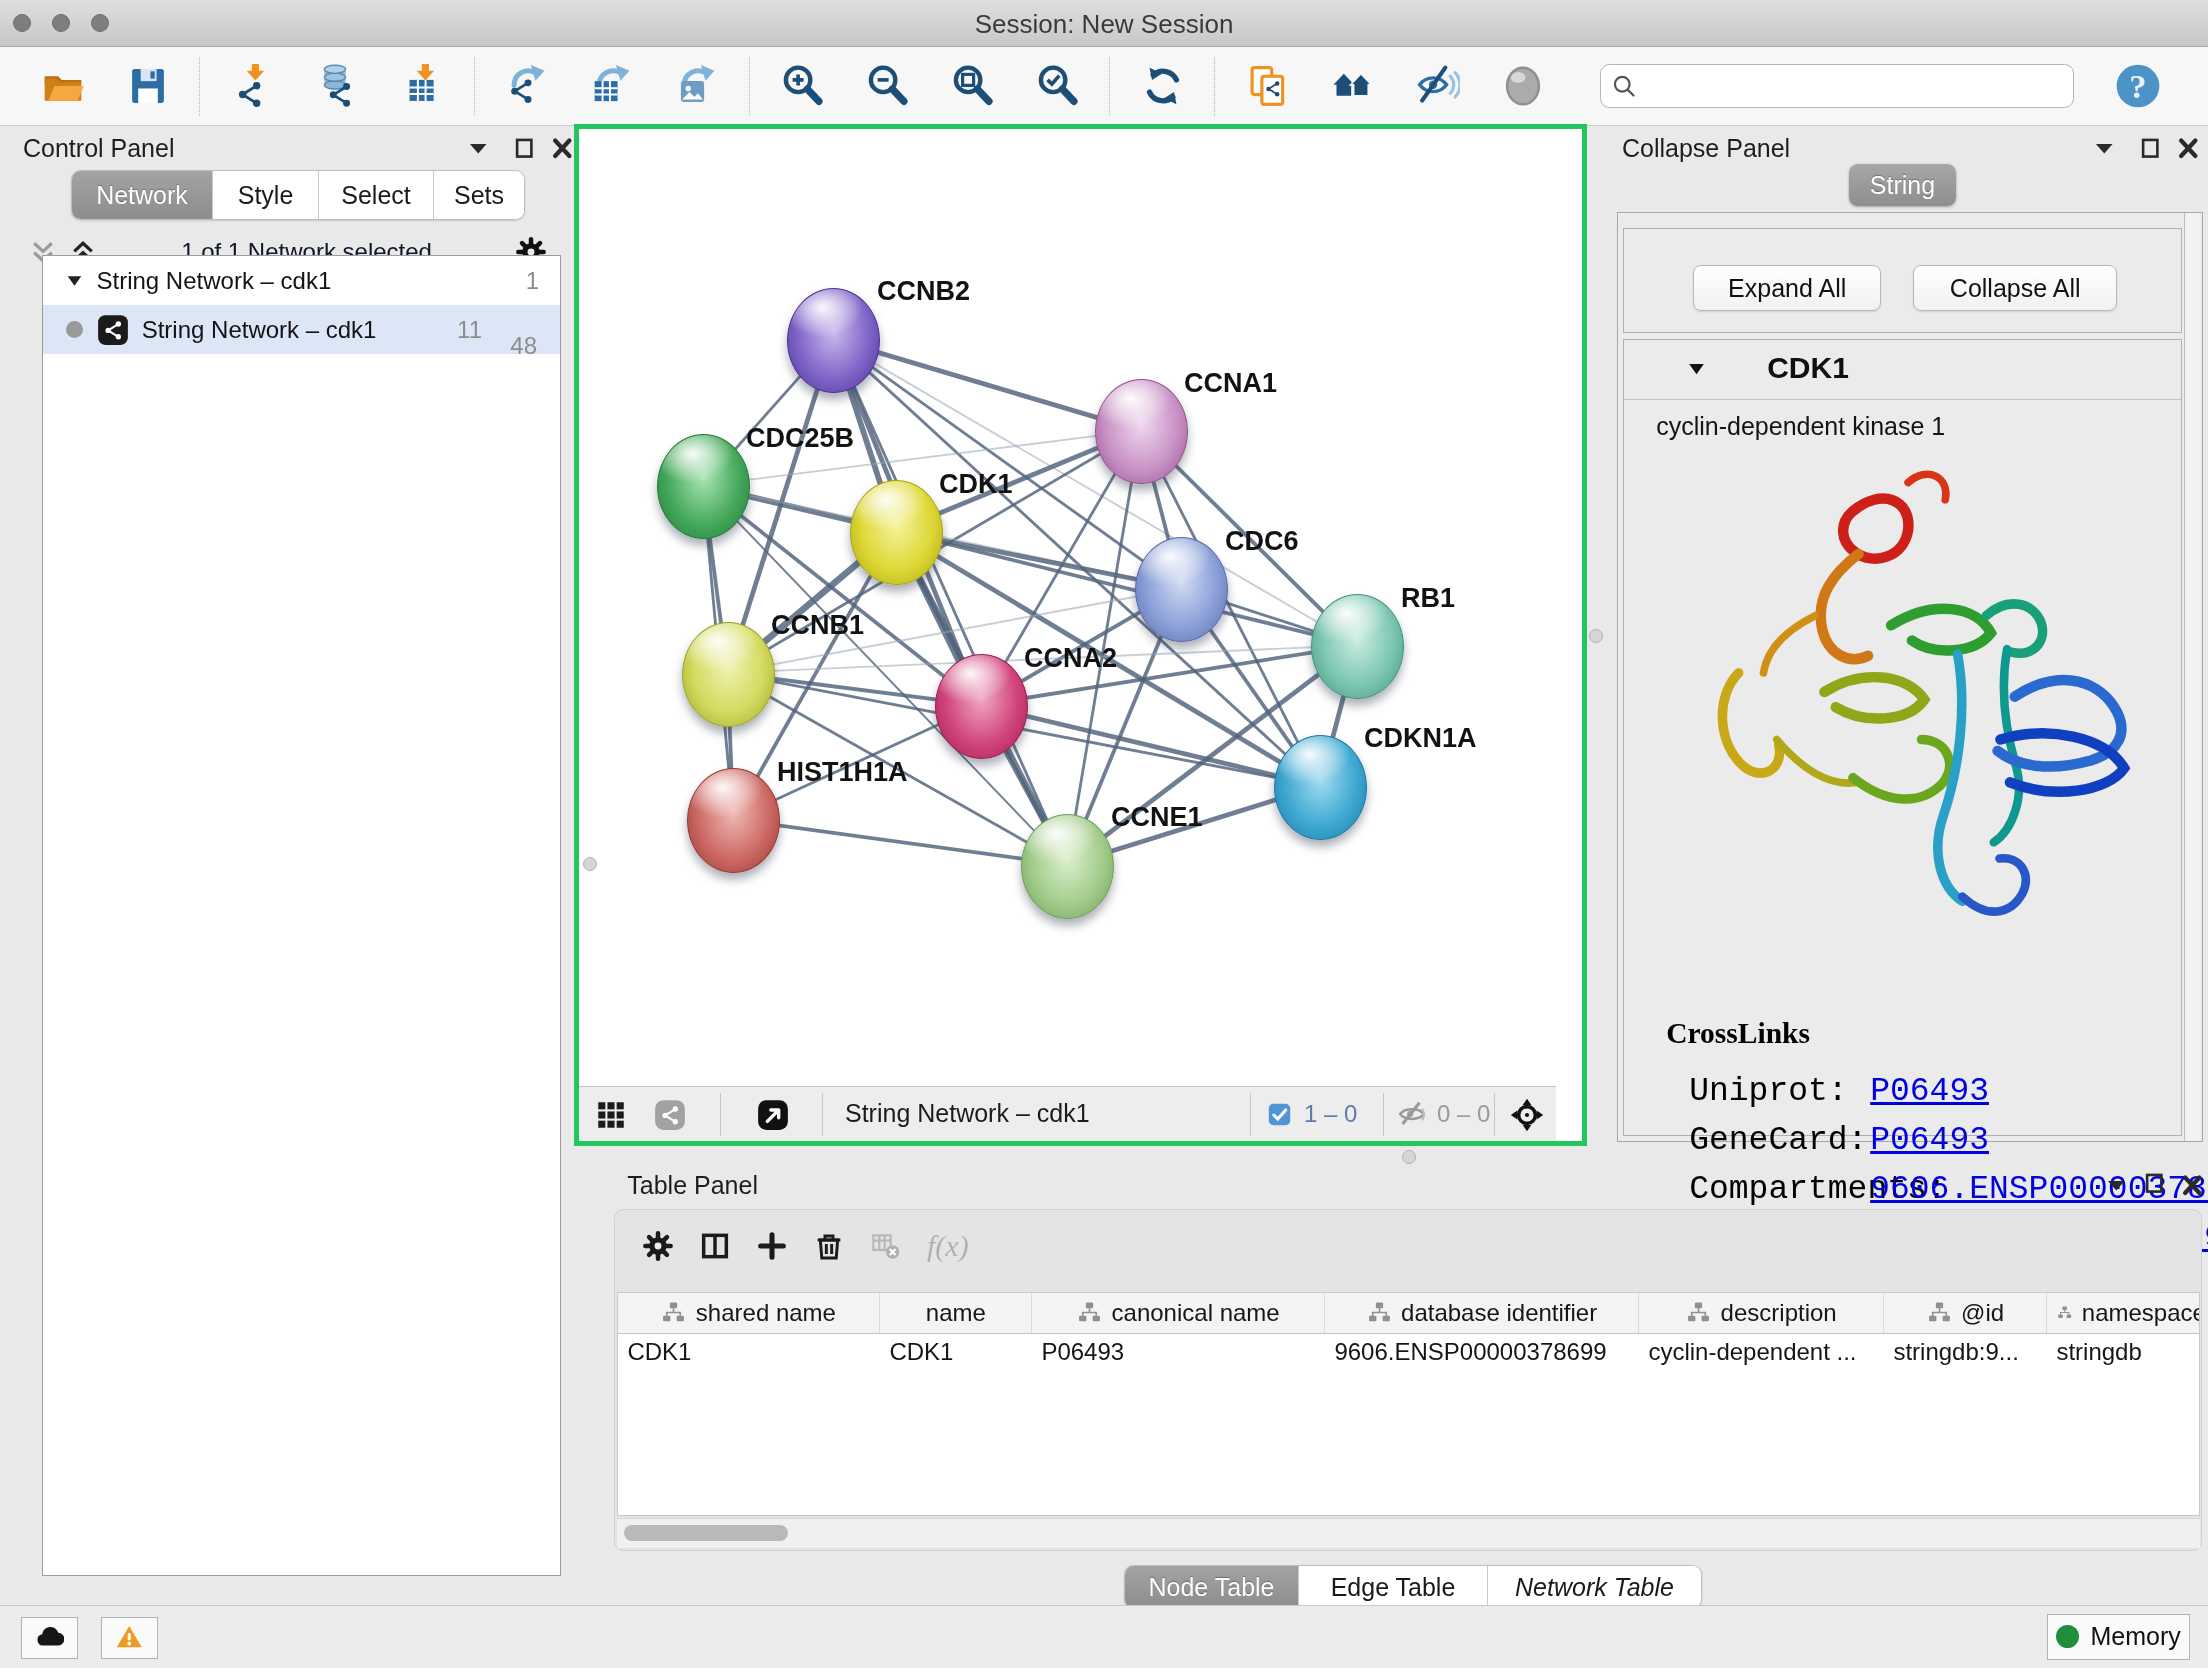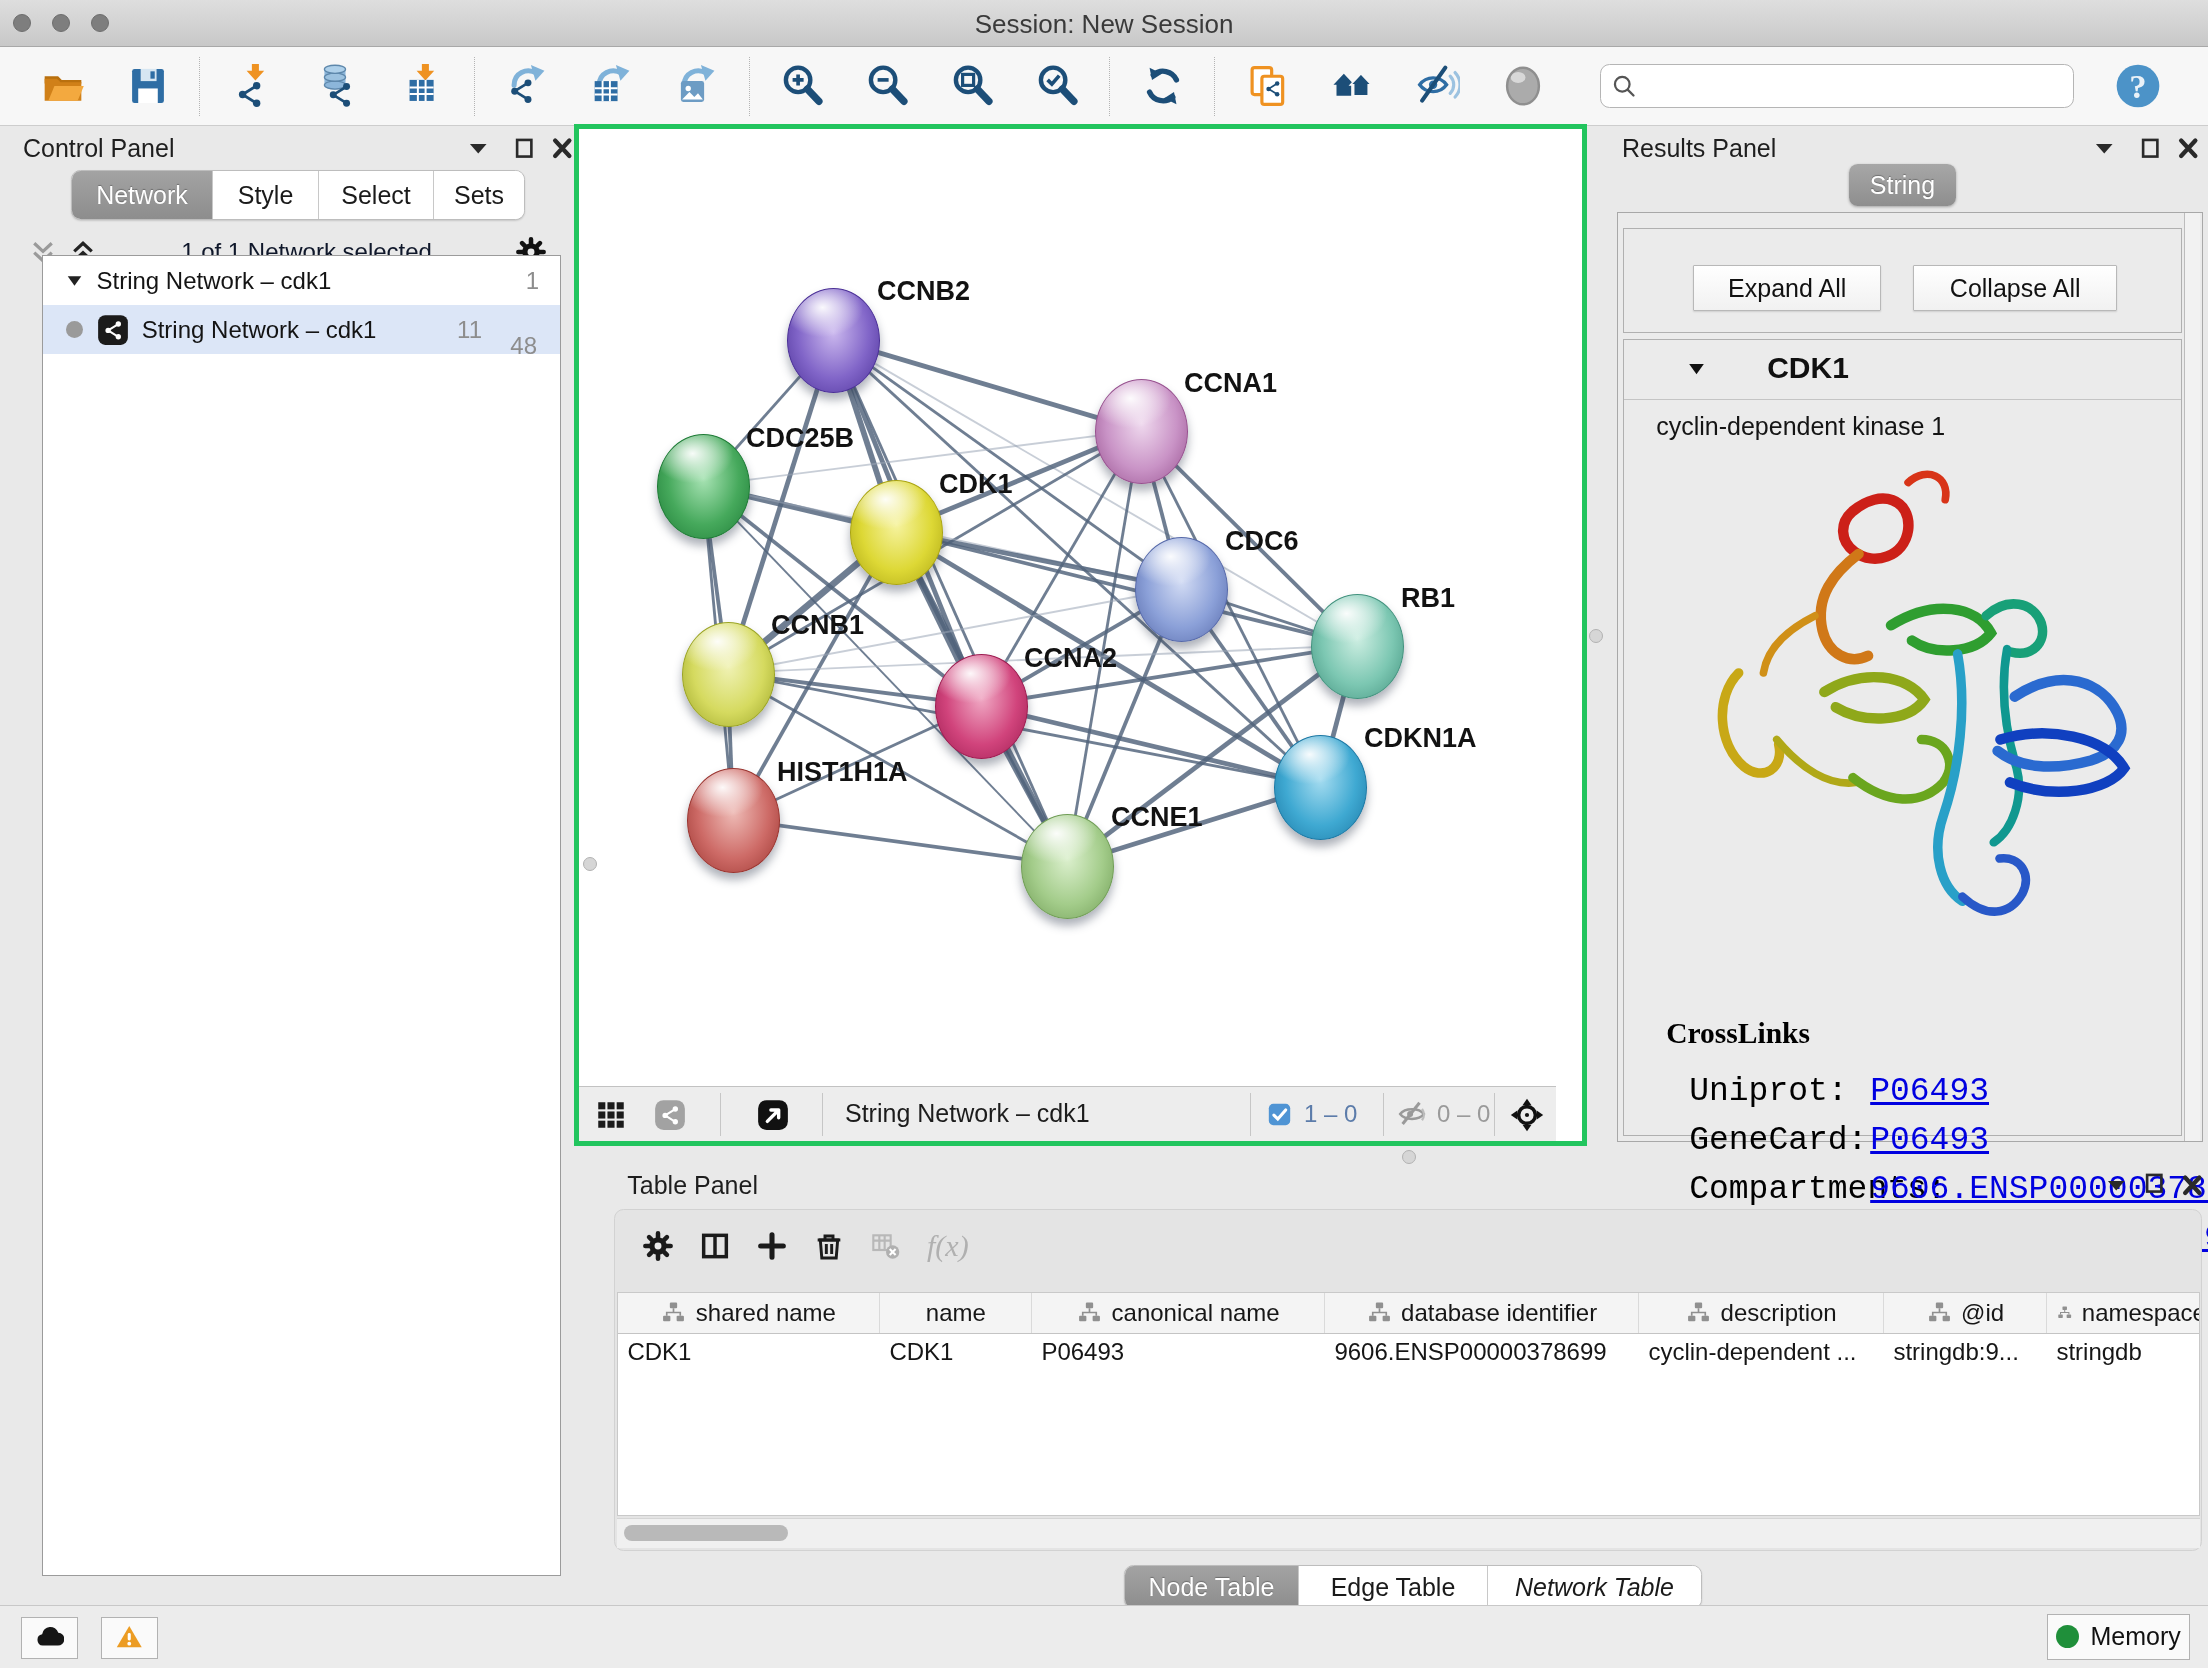--- a/index.html
+++ b/index.html
@@ -79,21 +79,21 @@
   #rp-title{position:absolute;left:15px;top:7.6px;}
   #rp-caret{position:absolute;left:483px;top:7.6px;}
   #rp-float{position:absolute;left:529px;top:7.6px;}
   #rp-close{position:absolute;left:567px;top:7.6px;}
   #rp-tab{position:absolute;left:242px;top:38px;width:107px;height:42px;border-radius:8.6px;
     background:linear-gradient(#a7a7a7,#8e8e8e);color:#fff;font-size:25px;display:flex;align-items:center;justify-content:center;
     text-shadow:0 -1px 1px rgba(0,0,0,.3);box-shadow:0 1px 2.9px rgba(0,0,0,.3);cursor:pointer;}
   #rp-box{position:absolute;left:9.5px;top:86px;width:586px;height:930px;border:1px solid #a8a8a8;background:#ebebeb;box-sizing:border-box;}
   #rp-scroll{position:absolute;right:1.9px;top:0;width:15px;height:100%;border-left:1px solid #bcbcbc;background:#f2f2f2;}
   #rp-btnbox{position:absolute;left:5.7px;top:15px;width:559px;height:105px;border:1px solid #b0b0b0;box-sizing:border-box;}
-  .rp-btn{position:absolute;top:36px;height:44px;border:1px solid #b8b8b8;border-radius:1px;background:linear-gradient(#ffffff,#f1f1f1);
+  .rp-btn{position:absolute;top:36px;height:44px;border:1px solid #b8b8b8;border-radius:8px;background:linear-gradient(#ffffff,#f1f1f1);
     font-size:25px;color:#111;display:flex;align-items:center;justify-content:center;cursor:pointer;box-shadow:0 1px 1.9px rgba(0,0,0,.12);text-align:right;}
   #rp-expand{left:69px;width:186px;}
   #rp-collapse{left:289px;width:202px;}
   #rp-secbox{position:absolute;left:5.7px;top:126px;width:559px;height:797px;border:1px solid #b0b0b0;box-sizing:border-box;}
   #rp-sec-head{position:absolute;left:0;top:0;width:100%;height:59px;border-bottom:1px solid #c4c4c4;}
   #rp-sec-caret{position:absolute;left:59px;top:15px;width:27px;height:27px;color:#111;cursor:pointer;}
   #rp-sec-title{position:absolute;left:143px;top:11.4px;font-size:30px;font-weight:bold;color:#101010;}
   #rp-sec-desc{position:absolute;left:32px;top:72px;font-size:25px;color:#151515;}
   #rp-structure{position:absolute;left:48px;top:114px;}
   #rp-xl-title{position:absolute;left:42px;top:677px;font-family:"Liberation Serif",serif;font-size:29.5px;font-weight:bold;color:#000;}
@@ -634,21 +634,21 @@
               <path d="M12 22.8l-3-4.3h6z"></path>
               <path d="M1.2 12l4.3-3v6z"></path>
               <path d="M22.8 12l-4.3 3V9z"></path>
             </g>
           </svg>
         </span>
     </div>
   </div>
 
   <div id="results-panel">
-    <span id="rp-title" class="phead-title">Results Panel</span>
+    <span id="rp-title" class="phead-title">Collapse Panel</span>
     <span id="rp-caret" class="phead-ico ico">
         <svg viewBox="0 0 24 24" xmlns="http://www.w3.org/2000/svg">
           <path d="M5 8.5l7 8 7-8z" fill="currentColor"></path>
         </svg>
       </span>
     <span id="rp-float" class="phead-ico ico">
         <svg viewBox="0 0 24 24" xmlns="http://www.w3.org/2000/svg">
           <rect x="6" y="5" width="12" height="14" fill="none" stroke="currentColor" stroke-width="2.2"></rect>
         </svg>
       </span>

